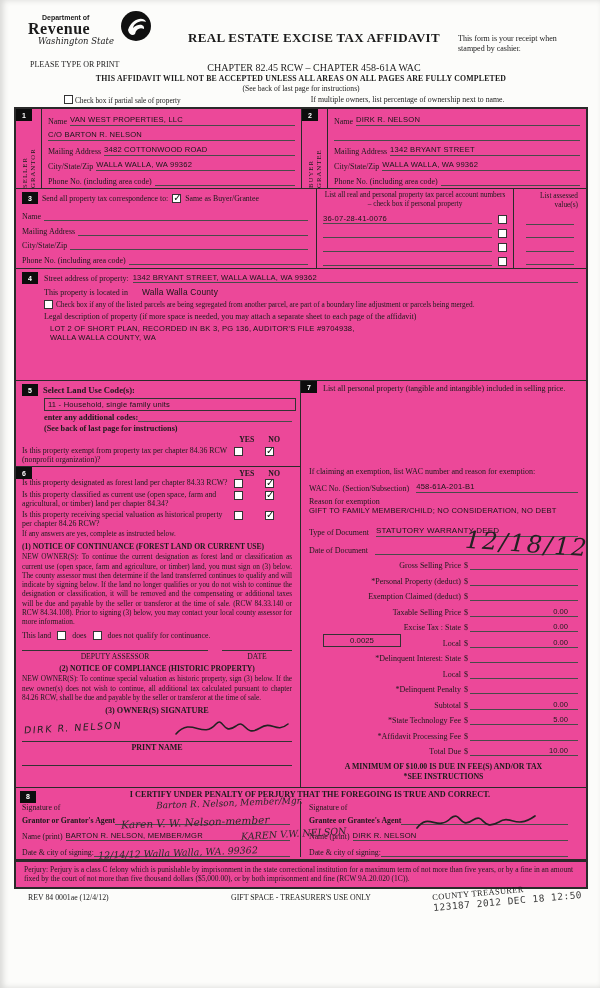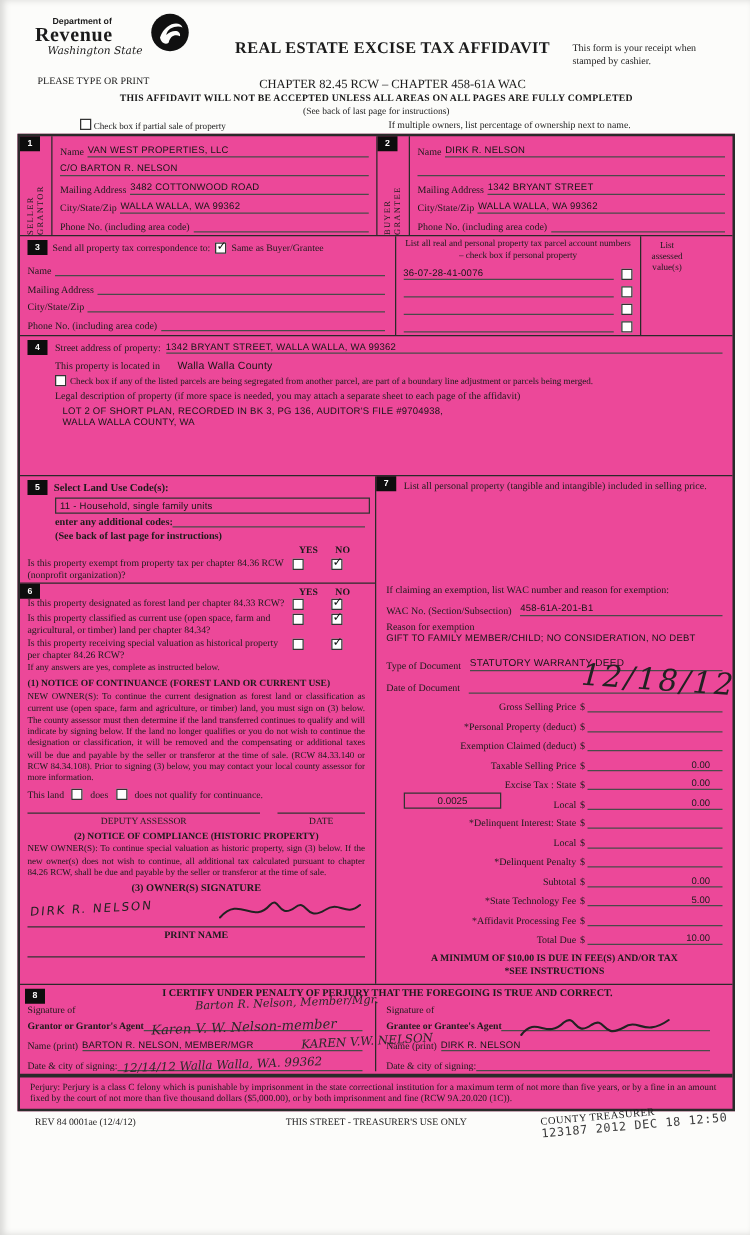--- a/index.html
+++ b/index.html
@@ -53,21 +53,21 @@
   .fields { flex:1; padding:3px 6px 2px 6px; display:flex; flex-direction:column; justify-content:space-between; }
   .fl { display:flex; align-items:flex-end; height:14px; }
   .fl .lab { margin-right:3px; }
   .fl .ul { flex:1; min-height:11px; }
   
   .s3 { display:flex; border-bottom:1.5px solid #2a2a2a; height:80px; position:relative; }
   .s3c1 { width:300px; padding:3px 8px 3px 6px; display:flex; flex-direction:column; }
   .s3c1 .top { display:flex; align-items:center; gap:4px; font-size:7.8px; margin-bottom:2px; }
   .s3c2 { width:198px; border-left:1px solid #2a2a2a; border-right:1px solid #2a2a2a;
           padding:2px 6px; font-size:7.3px; text-align:center; display:flex; flex-direction:column; }
-  .s3c3 { flex:1; padding:2px 8px; font-size:7.3px; text-align:center; display:flex; }
+  .s3c3 { flex:1; padding:2px 8px; font-size:7.3px; text-align:right; display:flex; flex-direction:column; }
   .prow { display:flex; align-items:flex-end; height:14px; }
   .prow .ul { flex:1; margin-right:6px; text-align:left; }
   .vrow { height:14px; }
   .vrow .ul { display:block; margin:0 4px; height:12px; }
   
   .s4 { border-bottom:1.5px solid #2a2a2a; min-height:112px; padding:3px 8px 4px 6px; position:relative; }
   .s4 .line { display:flex; align-items:center; margin-bottom:3px; }
   .s4in { padding-left:22px; }
   
   .s567 { display:flex; border-bottom:1.5px solid #2a2a2a; }
@@ -543,21 +543,21 @@
         </div>
       </div>
       <span class="hand hw-over" style="left:225px; top:40px; font-size:9.5px; transform:rotate(-3deg); white-space:nowrap;">KAREN V.W. NELSON</span>
     </div>
 
     <div class="perj">Perjury: Perjury is a class C felony which is punishable by imprisonment in the state correctional institution for a maximum term of not more than five years, or by a fine in an amount fixed by the court of not more than five thousand dollars ($5,000.00), or by both imprisonment and fine (RCW 9A.20.020 (1C)).</div>
   </div>
 
   <div class="foot">
     <div class="f1">REV 84 0001ae (12/4/12)</div>
-    <div class="f2">THIS STREET - TREASURER'S USE ONLY</div>
+    <div class="f2">GIFT SPACE - TREASURER'S USE ONLY</div>
     <div class="f3">
       <div class="stampwrap">
         <div style="font-size:8.4px; letter-spacing:.4px;">COUNTY TREASURER</div>
         <div class="stampnum">123187 2012 DEC 18 12:50</div>
       </div>
     </div>
   </div>
 
 </div>
 

